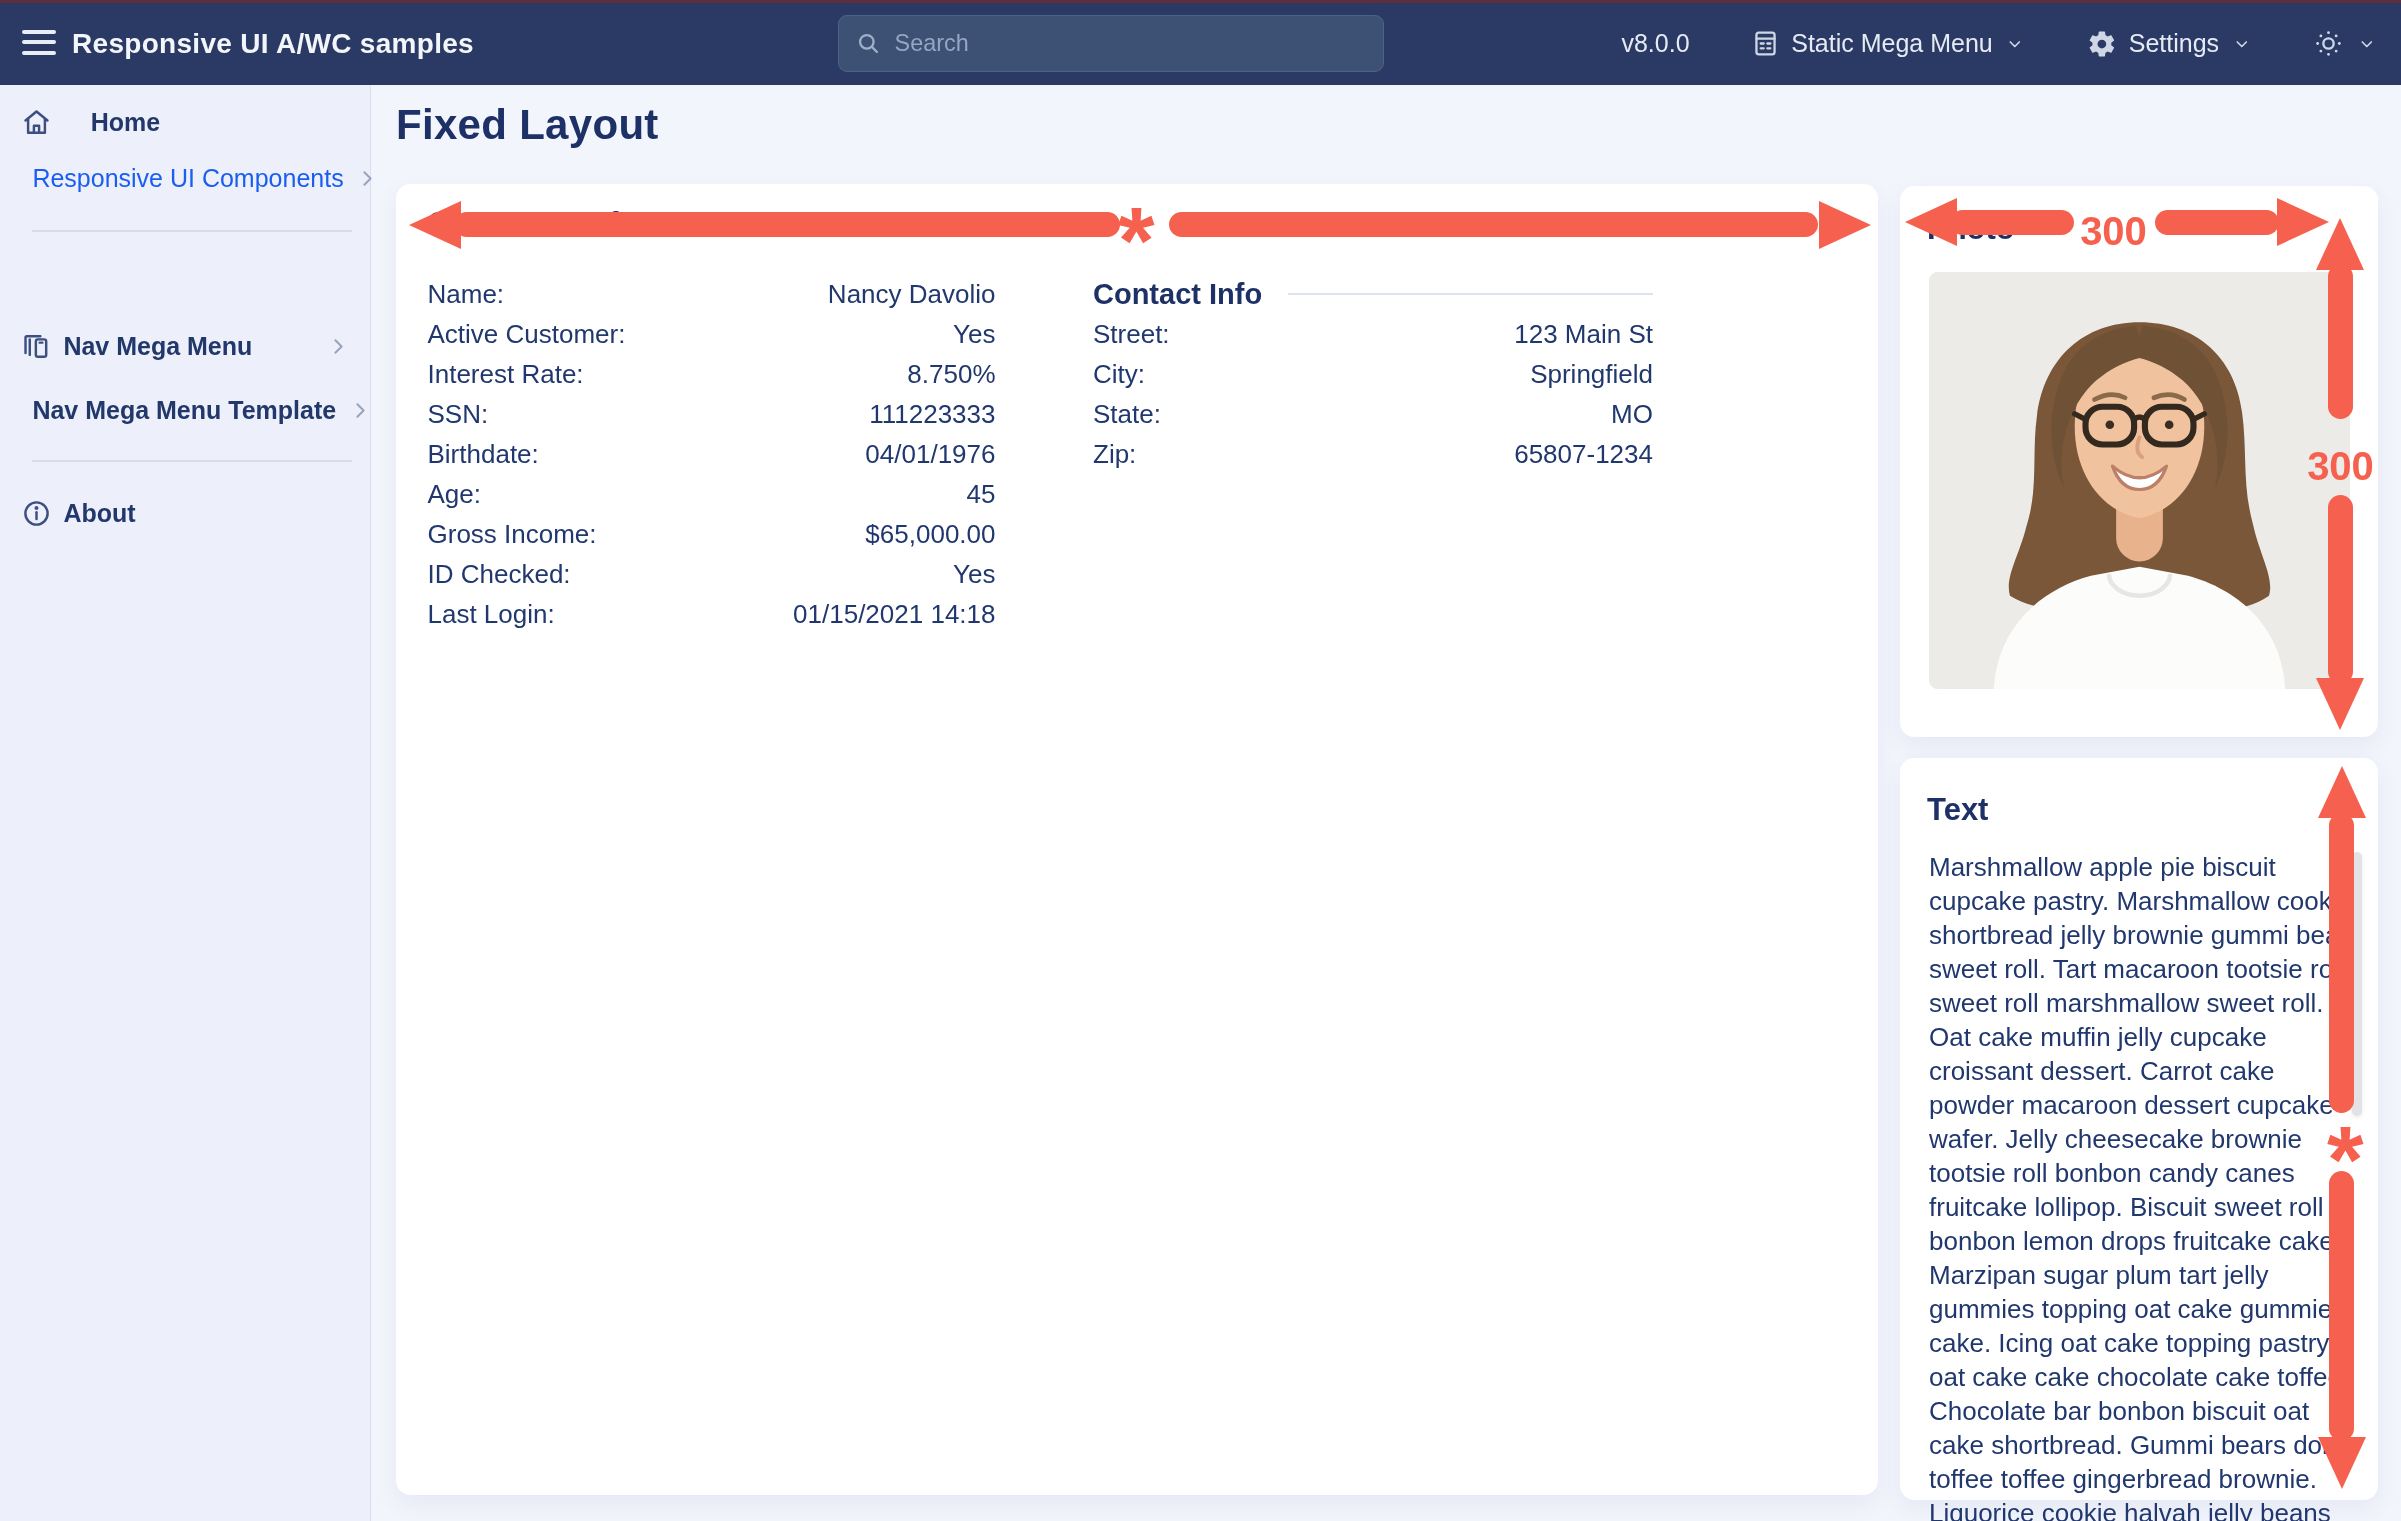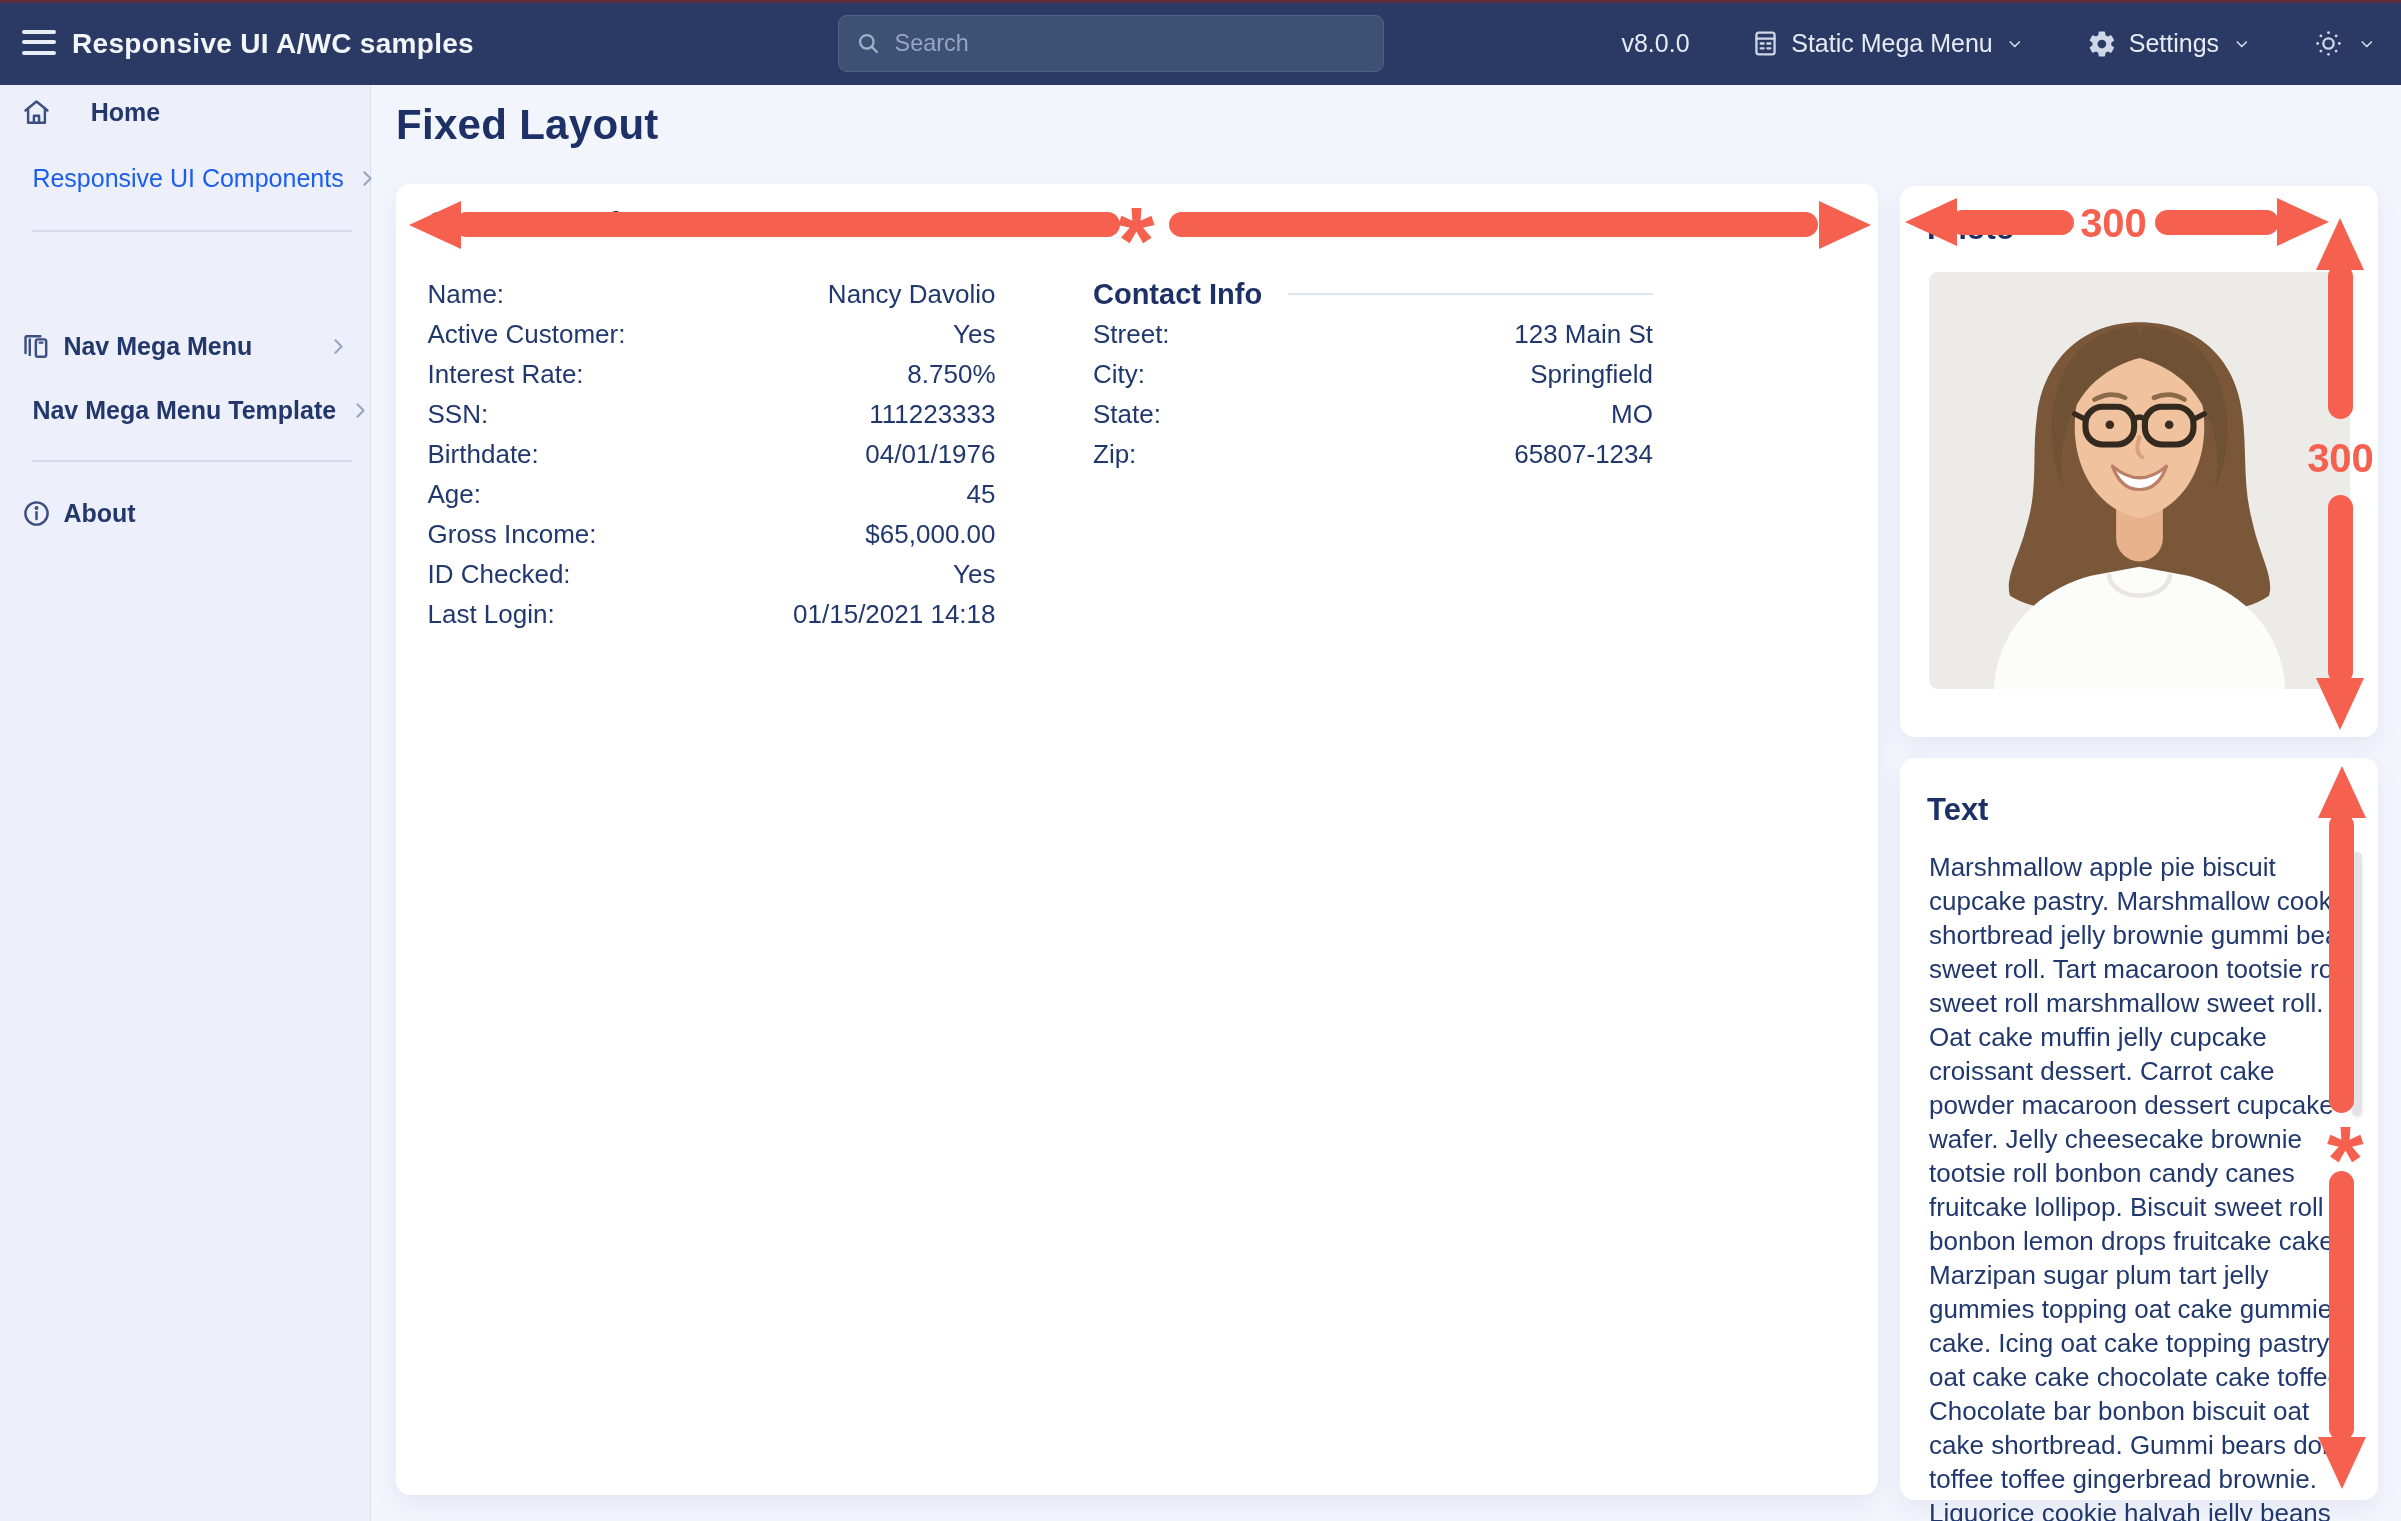--- a/index.html
+++ b/index.html
@@ -67,21 +67,21 @@
                   background:#e3e3e7; box-shadow:0 1.8px 4.5px rgba(0,0,0,.08); }
 
   
   .ann { position:absolute; z-index:30; }
   .abody { position:absolute; background:#f6604e; border-radius:13.5px; }
   .ah { position:absolute; width:0; height:0; }
   .ah.left  { border-top:24px solid transparent; border-bottom:24px solid transparent; border-right:52px solid #f6604e; }
   .ah.right { border-top:24px solid transparent; border-bottom:24px solid transparent; border-left:52px solid #f6604e; }
   .ah.up    { border-left:24px solid transparent; border-right:24px solid transparent; border-bottom:52px solid #f6604e; }
   .ah.down  { border-left:24px solid transparent; border-right:24px solid transparent; border-top:52px solid #f6604e; }
-  .alabel { position:absolute; color:#f6604e; font-weight:700; font-size:40px; text-align:center; z-index:31; }
+  .alabel { position:absolute; color:#f6604e; font-weight:700; font-size:40px; text-align:center; z-index:31;margin-top:8px; }
   .astar  { position:absolute; color:#f6604e; font-weight:700; font-size:94px; line-height:94px; z-index:31;
             font-family:"Liberation Sans", sans-serif; }
 
   svg.icn { stroke:#3c4f80; fill:none; stroke-width:1.9; stroke-linecap:round; stroke-linejoin:round; }
   svg.icn.blue { stroke:#1a5ef0; }
   svg.icn.lite { stroke:#cfd7e6; }
   svg.icn.grey { stroke:#9aa3bd; }
 </style>
 </head>
 <body>
@@ -157,21 +157,21 @@
         <span class="tb-icon">
           <svg class="icn lite" width="21.6" height="21.6" viewBox="0 0 24 24">
               <path d="m7 10 5 5 5-5"></path>
             </svg>
         </span>
       </div>
     </div>
   </div>
 
   <div class="sidebar">
-    <div class="side-item" style="top:2px;gap:39px;">
+    <div class="side-item" style="top:12px;gap:39px;">
       <svg class="icn" width="31" height="31" viewBox="0 0 24 24">
         <path d="M3.5 10.5 12 3.5l8.5 7"></path>
           <path d="M5.5 9.5V20h13V9.5"></path>
           <path d="M10 20v-5.5h4V20"></path>
       </svg>
       <span class="lbl">Home</span>
     </div>
 
     <div class="side-item active" style="top:68px;">
       <svg class="icn blue" width="31" height="31" viewBox="0 0 24 24">

